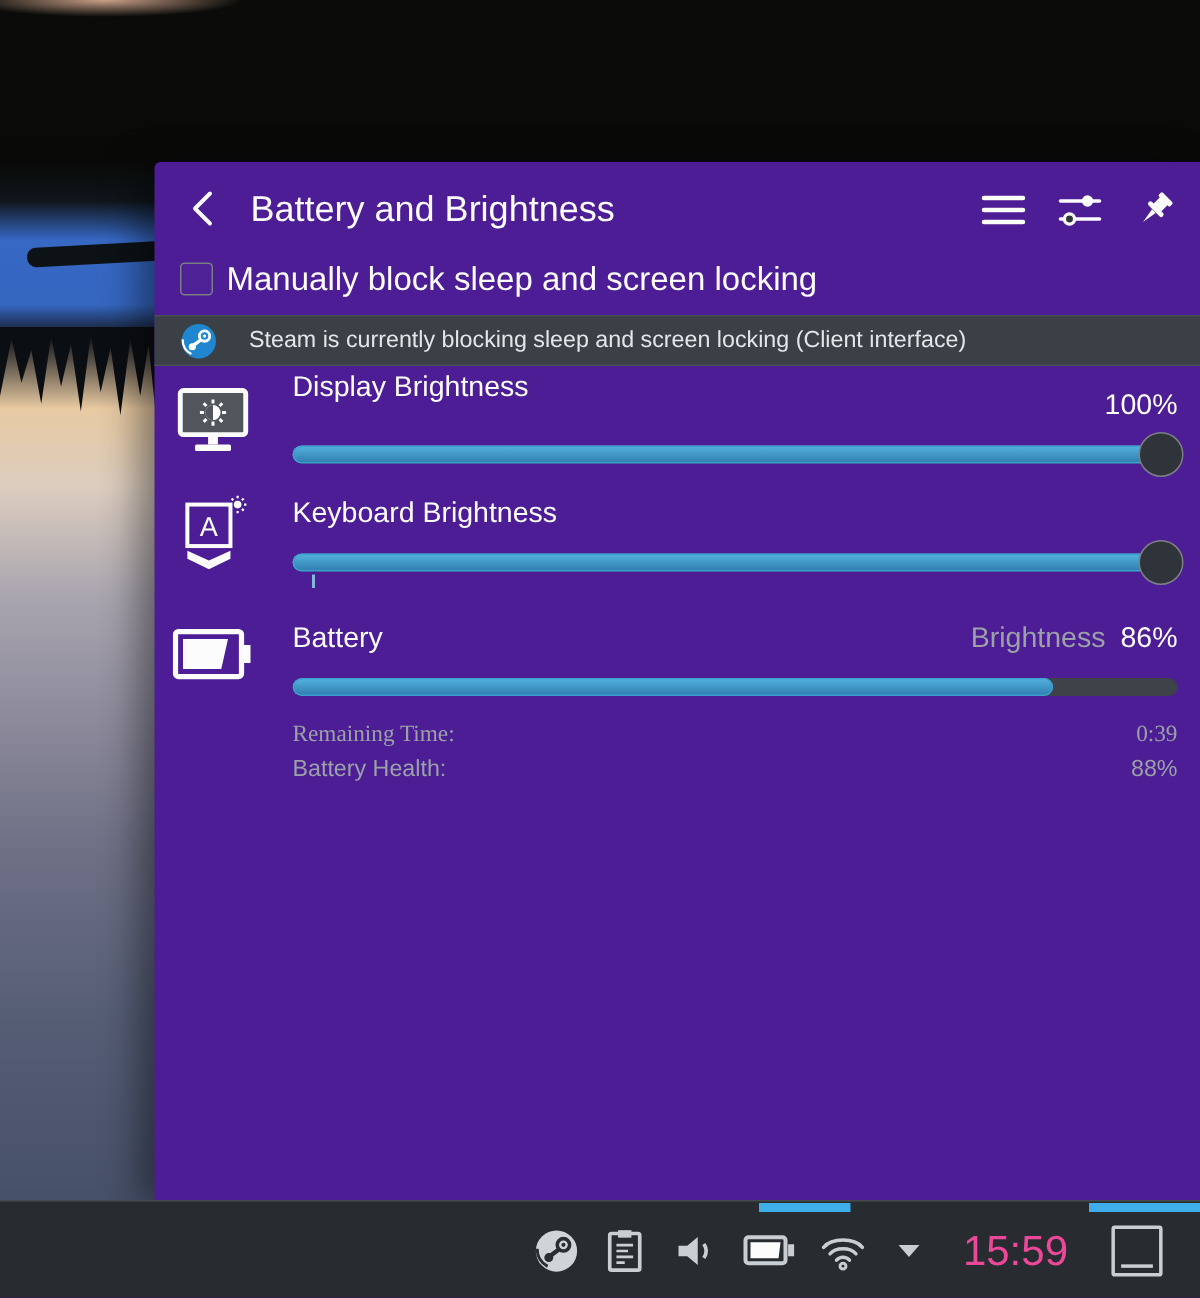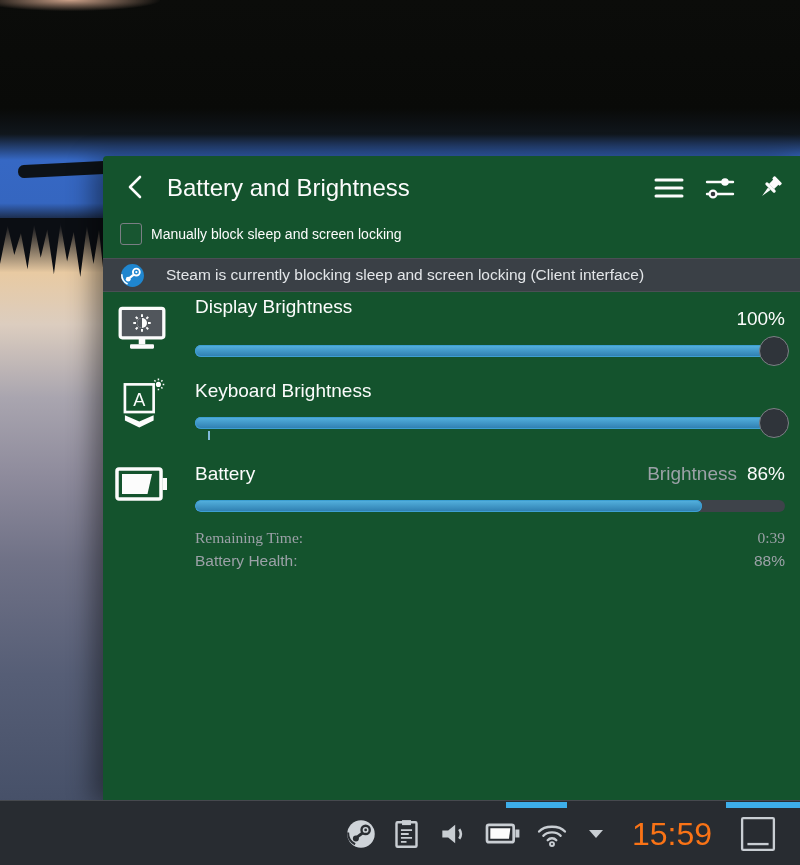--- a/index.html
+++ b/index.html
@@ -17,30 +17,30 @@
         #8e8b9c 55%, #6f7186 65%, #565e76 78%,
         #475169 92%, #3f4962 100%);
   }
   .tree-reflection { position:absolute; left:0; top:218px; width:110px; height:64px; background:#0b0e13;
     clip-path:polygon(0 0,100% 0,100% 22%,95% 100%,90% 18%,85% 72%,79% 12%,73% 92%,67% 22%,61% 68%,55% 8%,49% 88%,43% 18%,37% 62%,31% 10%,25% 80%,19% 24%,13% 58%,7% 12%,0 72%);
   }
   .shore-log { position:absolute; left:18px; top:163px; width:92px; height:13px; background:#0d1217; border-radius:6px; transform:rotate(-3deg); }
 
   
   .popup { position:absolute; left:103px; top:108px; right:0; bottom:65px;
-    background:#14532d; border-radius:4px 0 0 0; box-shadow:-10px 4px 26px rgba(0,0,0,.45); color:#fcfcfc;margin-top:48px; }
+    background:#4c1d95; border-radius:4px 0 0 0; box-shadow:-10px 4px 26px rgba(0,0,0,.45); color:#fcfcfc; }
 
   .hdr-back { position:absolute; left:20px; top:18px; width:26px; height:26px; background:none; border:none; cursor:pointer; }
   .hdr-title { position:absolute; left:64px; top:16px; font-size:24px; line-height:32px; color:#fcfcfc; white-space:nowrap; }
   .hdr-icons { position:absolute; right:16px; top:18px; display:flex; gap:20px; align-items:center; height:28px; }
   .hdr-btn { background:none; border:none; cursor:pointer; padding:0; display:flex; align-items:center; }
 
   .chk-row { position:absolute; left:17px; top:64px; height:28px; display:flex; align-items:center; gap:9px; cursor:pointer; }
   .chk-box { width:22px; height:22px; border:1.5px solid #7a7e84; border-radius:3px; background:rgba(255,255,255,.02); }
-  .chk-label { font-size:14px; color:#fcfcfc; }
+  .chk-label { font-size:22px; color:#fcfcfc; }
 
   .notice { position:absolute; left:0; right:0; top:102px; height:34px; background:#3a4046;
     border-top:1px solid #4a4f55; border-bottom:1px solid #4a4f55; display:flex; align-items:center; padding-left:17px; gap:21px; }
   .notice-text { font-size:15.5px; color:#e3e6e9; }
 
   .row-icon { position:absolute; }
   .row-label { position:absolute; left:92px; font-size:19px; color:#fcfcfc; }
   .row-value { position:absolute; right:15px; font-size:19px; color:#fcfcfc; }
 
   .slider { position:absolute; left:92px; width:590px; height:12px; border-radius:6px; background:#3e434a; cursor:pointer; }
@@ -57,21 +57,21 @@
 
   .detail-row { position:absolute; left:92px; right:15px; display:flex; justify-content:space-between; font-size:15.5px; color:#9ba1a7; }
 
   
   .taskbar { position:absolute; left:0; bottom:0; width:800px; height:65px; background:#282c31; border-top:1px solid rgba(255,255,255,.14); }
   .tb-indicator { position:absolute; top:1px; height:6px; background:#3daee9; }
   .tb-indicator.battery { left:506px; width:61px; }
   .tb-indicator.corner { right:0; width:74px; }
   .tray { position:absolute; right:0; top:1px; bottom:0; display:flex; align-items:center; padding-right:16px; }
   .tray-btn { background:none; border:none; cursor:pointer; display:flex; align-items:center; justify-content:center; }
-  .clock { font-size:32px; color:#f97316; padding:0 20px 0 16px; background:none; border:none; cursor:pointer; line-height:64px; }
+  .clock { font-size:28px; color:#ec4899; padding:0 20px 0 16px; background:none; border:none; cursor:pointer; line-height:64px; }
 
   svg { display:block; }
 </style>
 </head>
 <body>
 
 <div class="wallpaper">
   <div class="shore-log"></div>
   <div class="tree-reflection"></div>
 </div>

